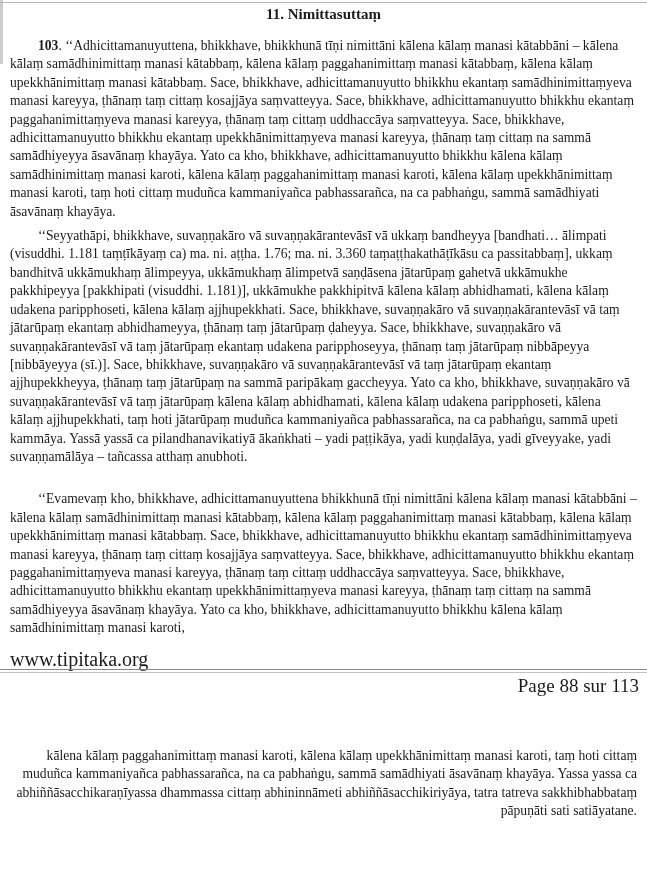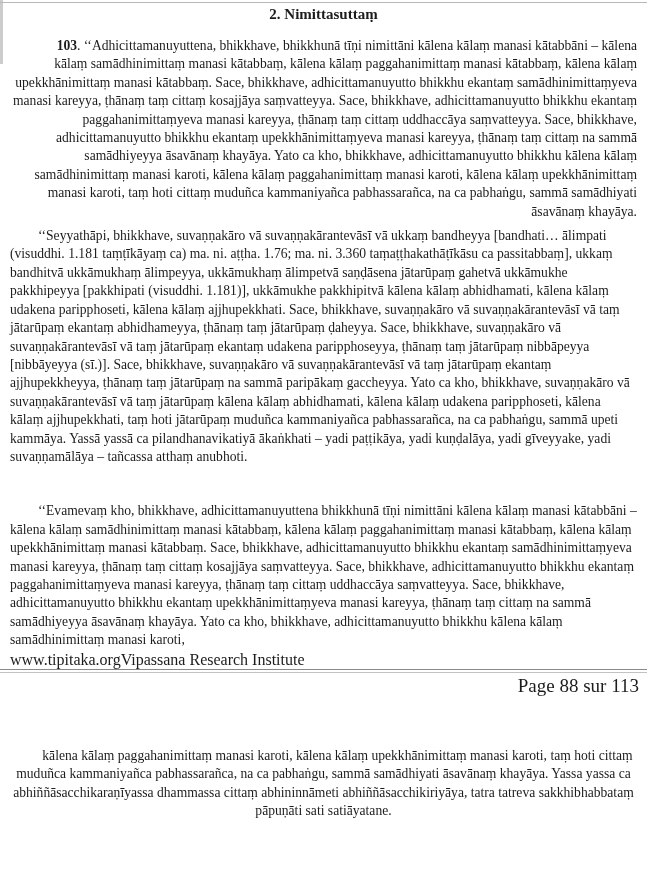--- a/index.html
+++ b/index.html
@@ -39,35 +39,35 @@
   }
   .content p {
     font-size: 13.6px;
     line-height: 18.4px;
     text-align: left;
     text-indent: 28px;
     margin: 0 0 6px 0;
   }
   .content p.first-para {
     margin-top: 14px;
-    text-align: right;
   }
   .content p.extra-gap {
-    margin-top: 36px;
+    margin-top: 24px;
   }
   .para-number {
     font-weight: bold;
   }
   .footer-row {
     position: absolute;
     top: 651px;
     left: 10px;
     right: 8px;
     display: flex;
-    font-size: 16px;
+    justify-content: space-between;
+    font-size: 20px;
     line-height: 17px;
   }
   .page-break-divider {
     position: absolute;
     top: 669px;
     left: 0; right: 0;
     height: 5px;
   }
   .page-break-divider .rule-1 {
     height: 1px;
@@ -87,44 +87,43 @@
   }
   .page2-content {
     position: absolute;
     top: 747px;
     left: 10px;
     right: 10px;
   }
   .page2-content p {
     font-size: 13.6px;
     line-height: 18.4px;
-    text-align: center;
+    text-align: right;
     text-indent: 28px;
     margin: 0 0 9px 0;
   }
 </style>
 </head>
 <body>
 
 <div class="left-edge"></div>
 <div class="top-edge"></div>
 
-<h1 class="doc-title">2. Nimittasuttaṃ</h1>
+<h1 class="doc-title">11. Nimittasuttaṃ</h1>
 
 <div class="content">
   <p class="first-para"><span class="para-number">103</span><span>. ‘‘Adhicittamanuyuttena, bhikkhave, bhikkhunā tīṇi nimittāni kālena kālaṃ manasi kātabbāni – kālena kālaṃ samādhinimittaṃ manasi kātabbaṃ, kālena kālaṃ paggahanimittaṃ manasi kātabbaṃ, kālena kālaṃ upekkhānimittaṃ manasi kātabbaṃ. Sace, bhikkhave, adhicittamanuyutto bhikkhu ekantaṃ samādhinimittaṃyeva manasi kareyya, ṭhānaṃ taṃ cittaṃ kosajjāya saṃvatteyya. Sace, bhikkhave, adhicittamanuyutto bhikkhu ekantaṃ paggahanimittaṃyeva manasi kareyya, ṭhānaṃ taṃ cittaṃ uddhaccāya saṃvatteyya. Sace, bhikkhave, adhicittamanuyutto bhikkhu ekantaṃ upekkhānimittaṃyeva manasi kareyya, ṭhānaṃ taṃ cittaṃ na sammā samādhiyeyya āsavānaṃ khayāya. Yato ca kho, bhikkhave, adhicittamanuyutto bhikkhu kālena kālaṃ samādhinimittaṃ manasi karoti, kālena kālaṃ paggahanimittaṃ manasi karoti, kālena kālaṃ upekkhānimittaṃ manasi karoti, taṃ hoti cittaṃ muduñca kammaniyañca pabhassarañca, na ca pabhaṅgu, sammā samādhiyati āsavānaṃ khayāya.</span></p>
 
   <p>‘‘Seyyathāpi, bhikkhave, suvaṇṇakāro vā suvaṇṇakārantevāsī vā ukkaṃ bandheyya [bandhati… ālimpati (visuddhi. 1.181 taṃṭīkāyaṃ ca) ma. ni. aṭṭha. 1.76; ma. ni. 3.360 taṃaṭṭhakathāṭīkāsu ca passitabbaṃ], ukkaṃ bandhitvā ukkāmukhaṃ ālimpeyya, ukkāmukhaṃ ālimpetvā saṇḍāsena jātarūpaṃ gahetvā ukkāmukhe pakkhipeyya [pakkhipati (visuddhi. 1.181)], ukkāmukhe pakkhipitvā kālena kālaṃ abhidhamati, kālena kālaṃ udakena paripphoseti, kālena kālaṃ ajjhupekkhati. Sace, bhikkhave, suvaṇṇakāro vā suvaṇṇakārantevāsī vā taṃ jātarūpaṃ ekantaṃ abhidhameyya, ṭhānaṃ taṃ jātarūpaṃ ḍaheyya. Sace, bhikkhave, suvaṇṇakāro vā suvaṇṇakārantevāsī vā taṃ jātarūpaṃ ekantaṃ udakena paripphoseyya, ṭhānaṃ taṃ jātarūpaṃ nibbāpeyya [nibbāyeyya (sī.)]. Sace, bhikkhave, suvaṇṇakāro vā suvaṇṇakārantevāsī vā taṃ jātarūpaṃ ekantaṃ ajjhupekkheyya, ṭhānaṃ taṃ jātarūpaṃ na sammā paripākaṃ gaccheyya. Yato ca kho, bhikkhave, suvaṇṇakāro vā suvaṇṇakārantevāsī vā taṃ jātarūpaṃ kālena kālaṃ abhidhamati, kālena kālaṃ udakena paripphoseti, kālena kālaṃ ajjhupekkhati, taṃ hoti jātarūpaṃ muduñca kammaniyañca pabhassarañca, na ca pabhaṅgu, sammā upeti kammāya. Yassā yassā ca pilandhanavikatiyā ākaṅkhati – yadi paṭṭikāya, yadi kuṇḍalāya, yadi gīveyyake, yadi suvaṇṇamālāya – tañcassa atthaṃ anubhoti.</p>
 
   <p class="extra-gap">‘‘Evamevaṃ kho, bhikkhave, adhicittamanuyuttena bhikkhunā tīṇi nimittāni kālena kālaṃ manasi kātabbāni – kālena kālaṃ samādhinimittaṃ manasi kātabbaṃ, kālena kālaṃ paggahanimittaṃ manasi kātabbaṃ, kālena kālaṃ upekkhānimittaṃ manasi kātabbaṃ. Sace, bhikkhave, adhicittamanuyutto bhikkhu ekantaṃ samādhinimittaṃyeva manasi kareyya, ṭhānaṃ taṃ cittaṃ kosajjāya saṃvatteyya. Sace, bhikkhave, adhicittamanuyutto bhikkhu ekantaṃ paggahanimittaṃyeva manasi kareyya, ṭhānaṃ taṃ cittaṃ uddhaccāya saṃvatteyya. Sace, bhikkhave, adhicittamanuyutto bhikkhu ekantaṃ upekkhānimittaṃyeva manasi kareyya, ṭhānaṃ taṃ cittaṃ na sammā samādhiyeyya āsavānaṃ khayāya. Yato ca kho, bhikkhave, adhicittamanuyutto bhikkhu kālena kālaṃ samādhinimittaṃ manasi karoti,</p>
 </div>
 
 <div class="footer-row">
   <span>www.tipitaka.org</span>
-  <span>Vipassana Research Institute</span>
 </div>
 
 <div class="page-break-divider">
   <div class="rule-1"></div>
   <div class="rule-2"></div>
 </div>
 
 <div class="page-label">Page 88 sur 113</div>
 
 <div class="page2-content">

